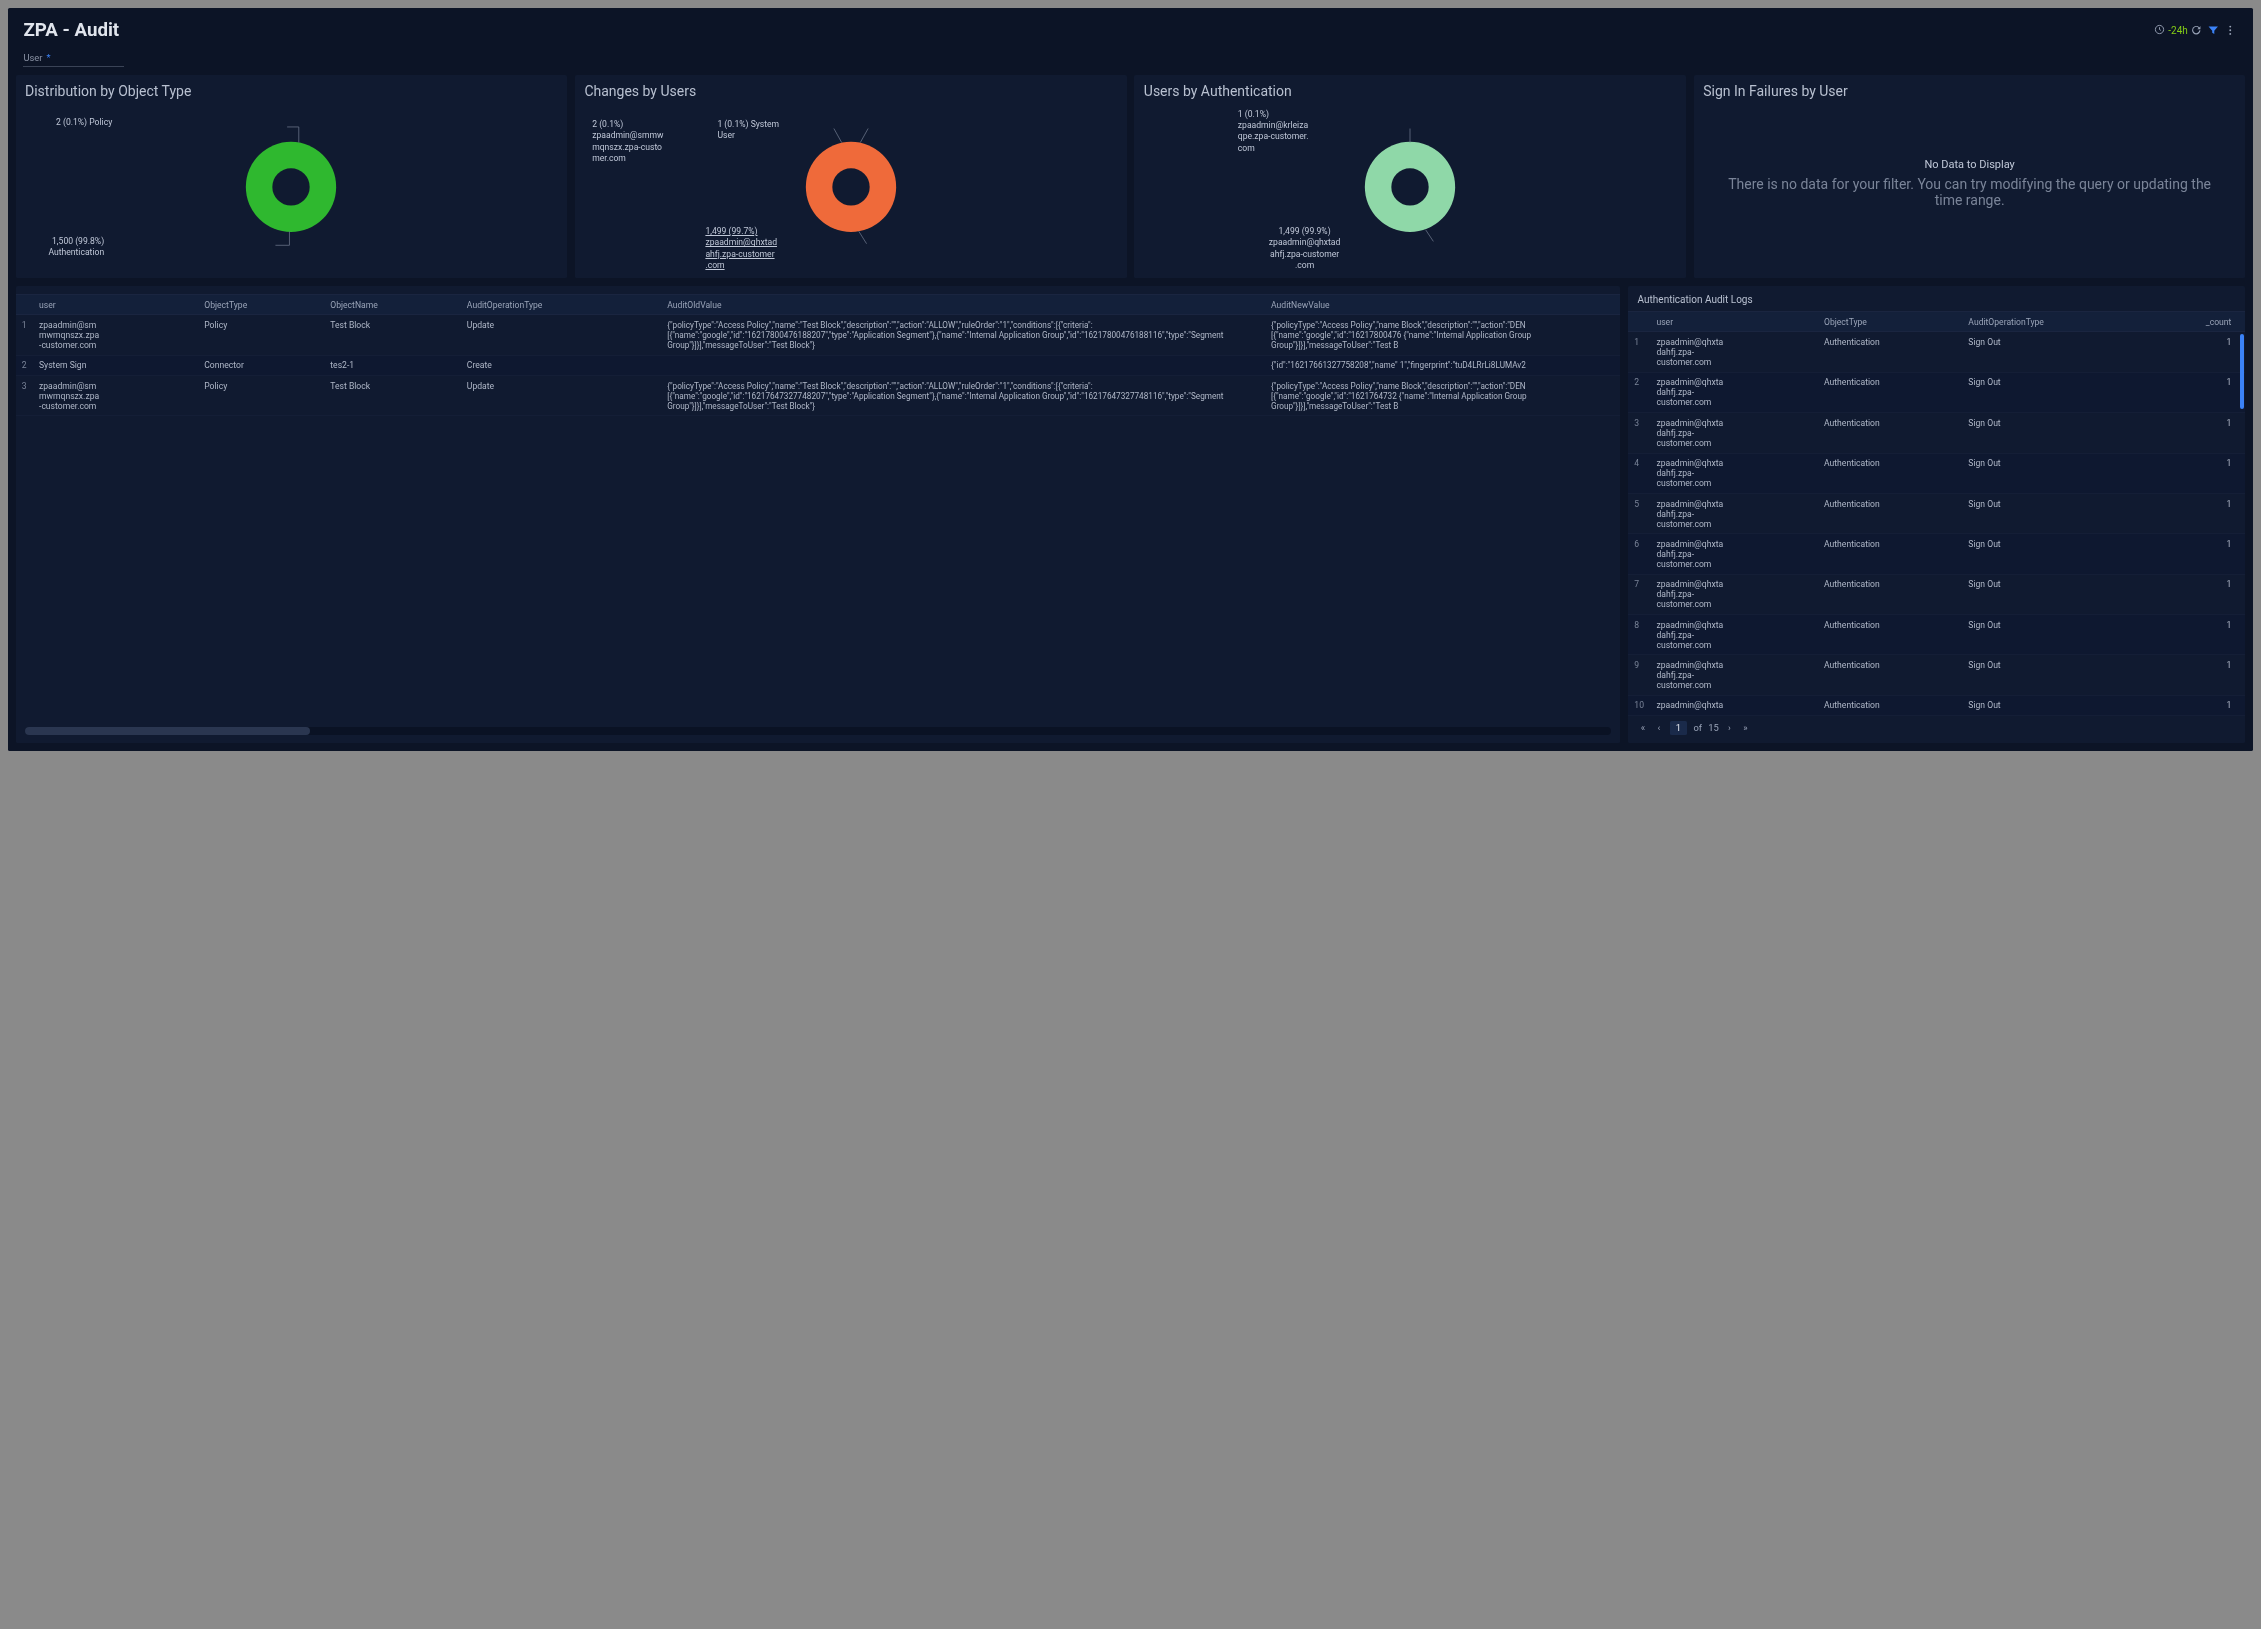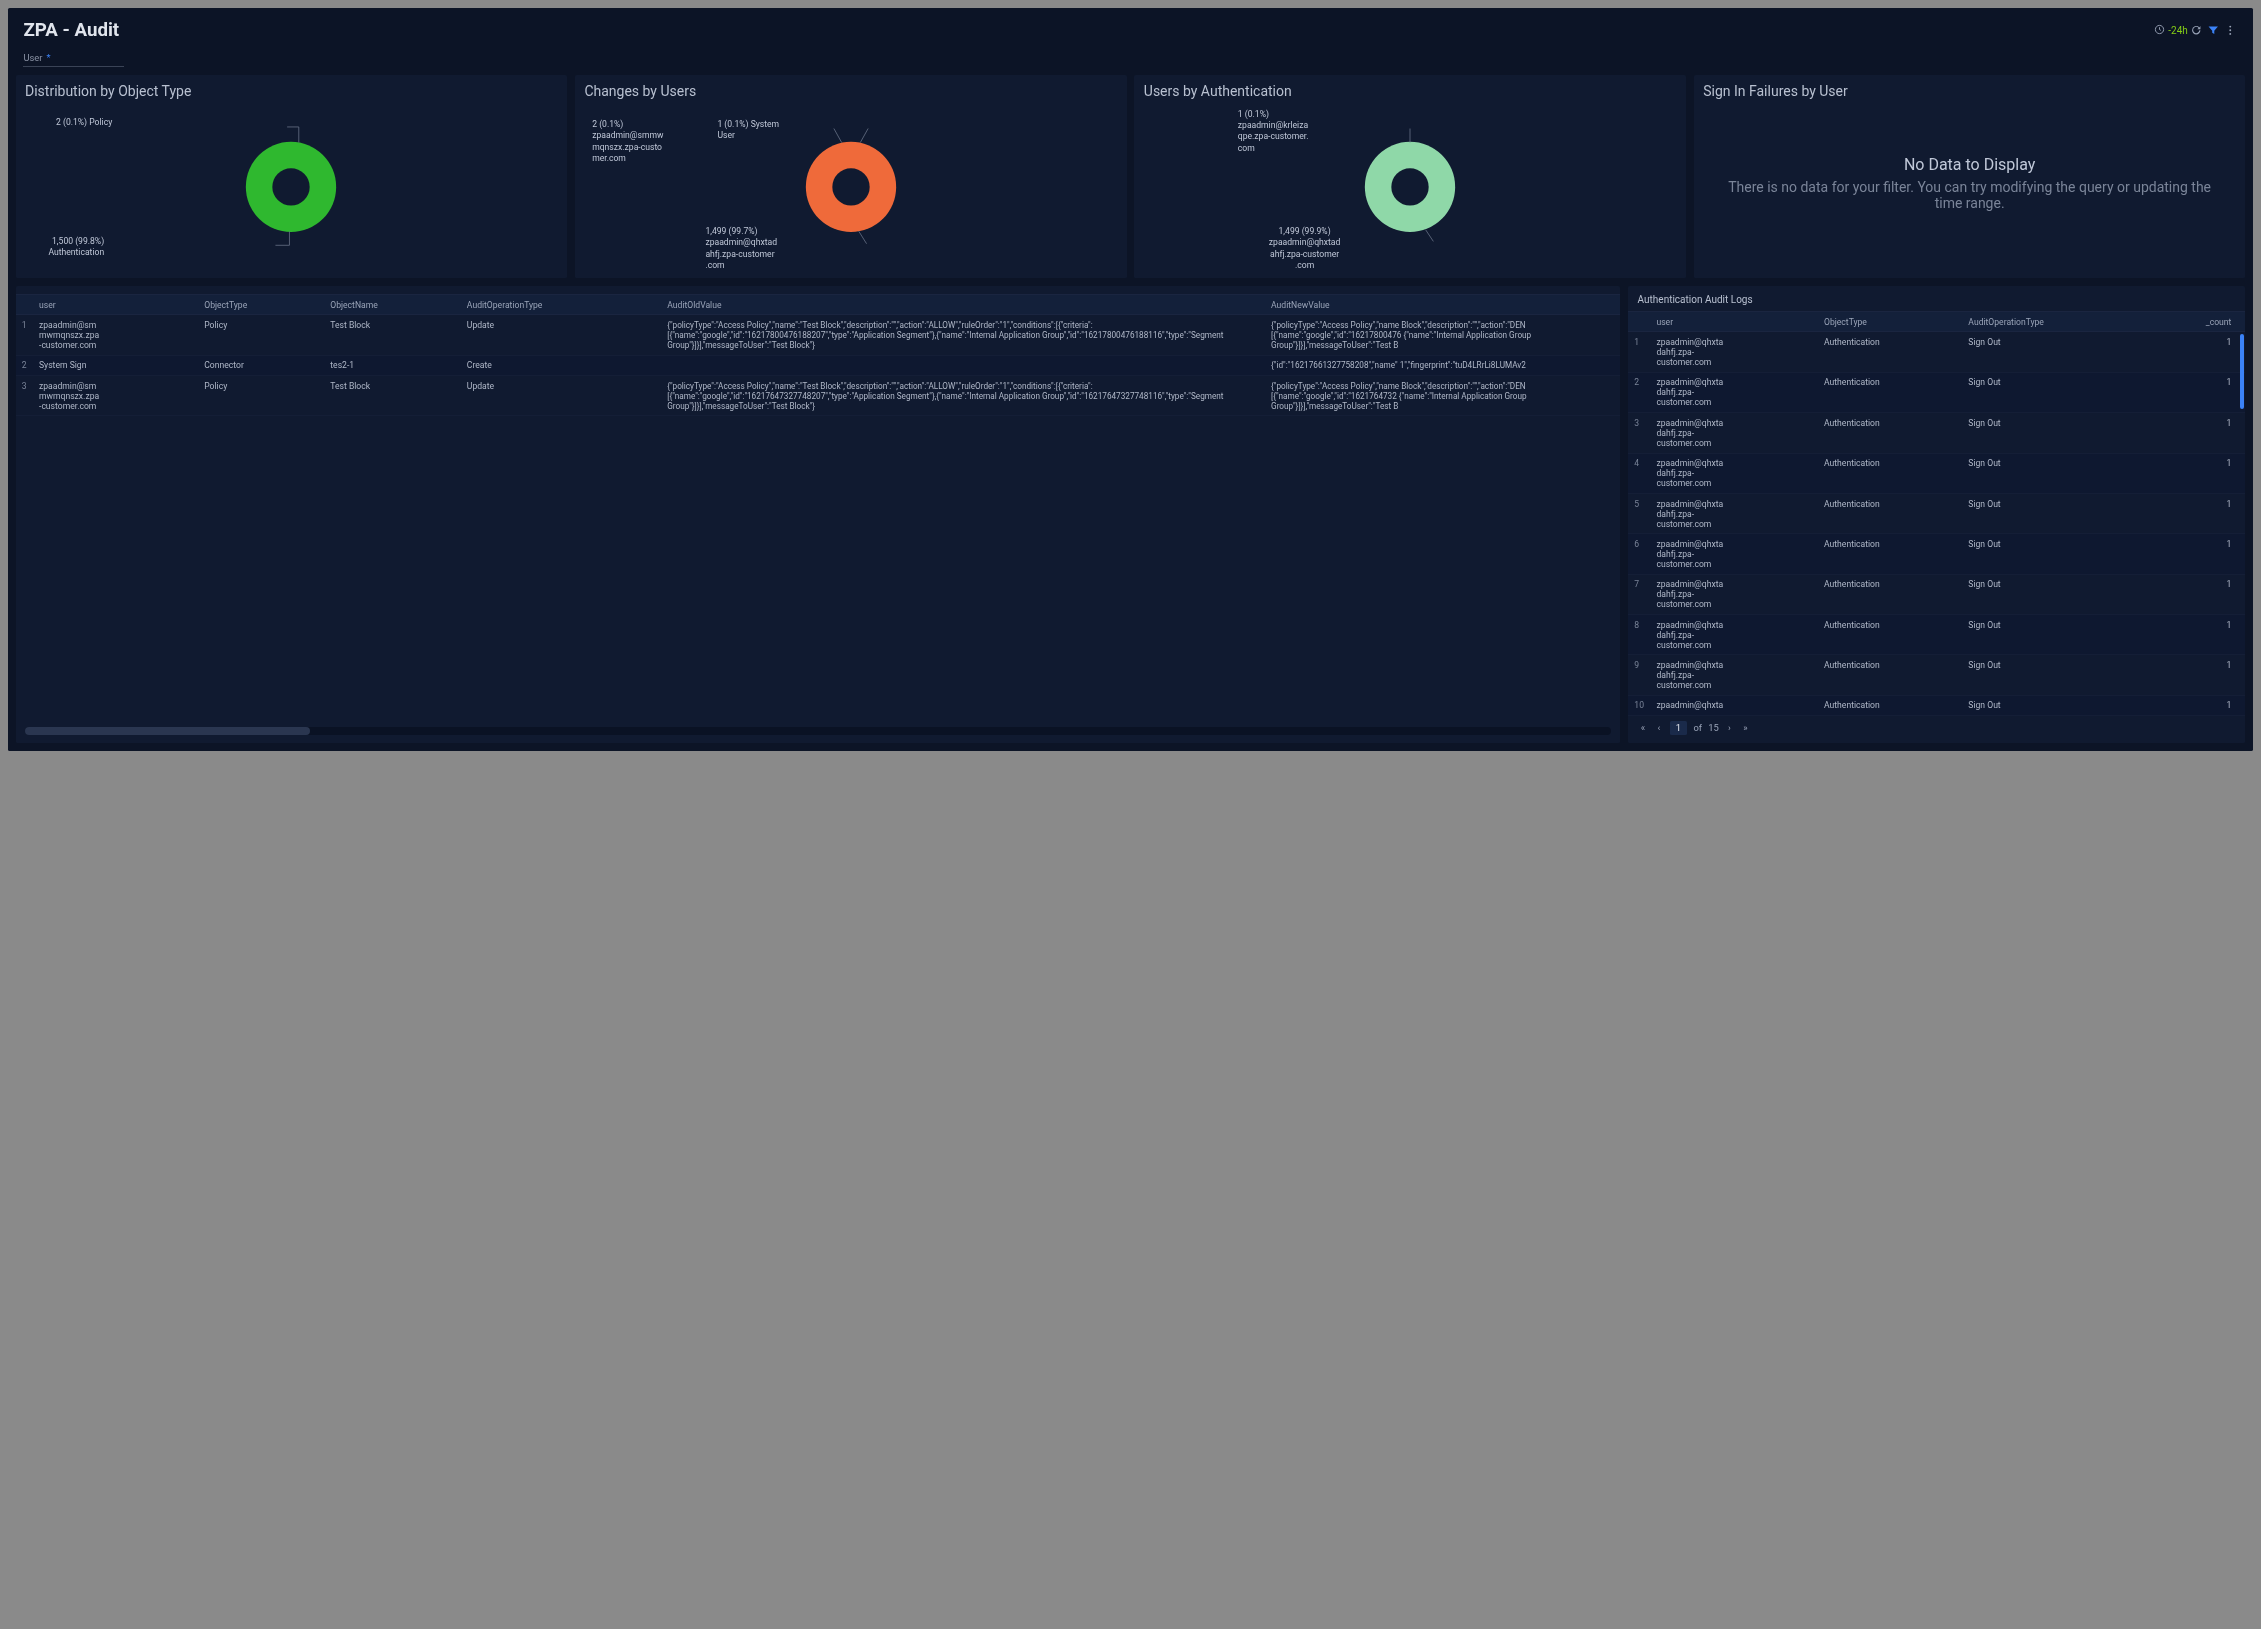--- a/index.html
+++ b/index.html
@@ -45,21 +45,21 @@
     border-radius: 1.6px;
     padding: 7.8px 9.4px;
     flex: 1;
     min-height: 203px;
     position:relative;
   }
   .panel-title { font-size:14px; color:#b8c0d0; margin-bottom:6.2px;}
   .donut-wrap { display:flex; align-items:center; justify-content:center; height:156px; position:relative;}
   .donut-label { position:absolute; font-size:8.6px; color:#c0c8d8; line-height:1.3; white-space:nowrap;}
   .no-data { display:flex; flex-direction:column; align-items:center; justify-content:center; height:156px; text-align:center; padding:0 15.6px;}
-  .no-data-title { font-size:16px; color:#c0c8d8; margin-bottom:4.7px;}
+  .no-data-title { font-size:11px; color:#c0c8d8; margin-bottom:4.7px;}
   .no-data-sub { font-size:14px; color:#7a8498;}
   .bottom-row { display:flex; gap:7.8px; padding:7.8px;}
   .table-panel { background:#101a30; border-radius:1.6px; padding:7.8px 0; display:flex; flex-direction:column;}
   .tp-left { flex: 2.6; }
   .tp-right { flex: 1; }
   .tp-title { font-size:10px; color:#b8c0d0; padding:0 9.4px 6.2px 9.4px;}
   .table-scroll { overflow:auto; flex:1; position:relative;}
   table { border-collapse:collapse; width:100%; font-size:8.6px; color:#b0b8c8;}
   thead th { text-align:left; font-weight:400; color:#9aa4b8; padding:4.7px 6.2px; border-top:0.8px solid #1a2540; border-bottom:0.8px solid #1a2540; background:#13203a; position:sticky; top:0;}
   tbody td { padding:4.7px 6.2px; vertical-align:top; border-bottom:0.8px solid #141e36;}
@@ -153,21 +153,21 @@
           <line class="lbl-line" x1="128" y1="48" x2="118" y2="30"></line>
           <line class="lbl-line" x1="152" y1="48" x2="162" y2="30"></line>
           <line class="lbl-line" x1="150" y1="162" x2="160" y2="178"></line>
         </svg>
         <div class="donut-label" style="left:7.8px; top:14px; white-space:pre;">2 (0.1%)
 zpaadmin@smmw
 mqnszx.zpa-custo
 mer.com</div>
         <div class="donut-label" style="left:133px; top:14px; white-space:pre;">1 (0.1%) System
 User</div>
-        <div class="donut-label" style="left:121px; top:121px; white-space:pre;">1,499 (99.7%)
+        <div class="donut-label" style="left:121px; top:121px; white-space:pre;text-decoration:underline;">1,499 (99.7%)
 zpaadmin@qhxtad
 ahfj.zpa-customer
 .com</div>
       </div>
     </div>
 
     <div class="panel">
       <div class="panel-title">Users by Authentication</div>
       <div class="donut-wrap">
         <svg width="218" height="156" viewBox="0 0 280 200">

